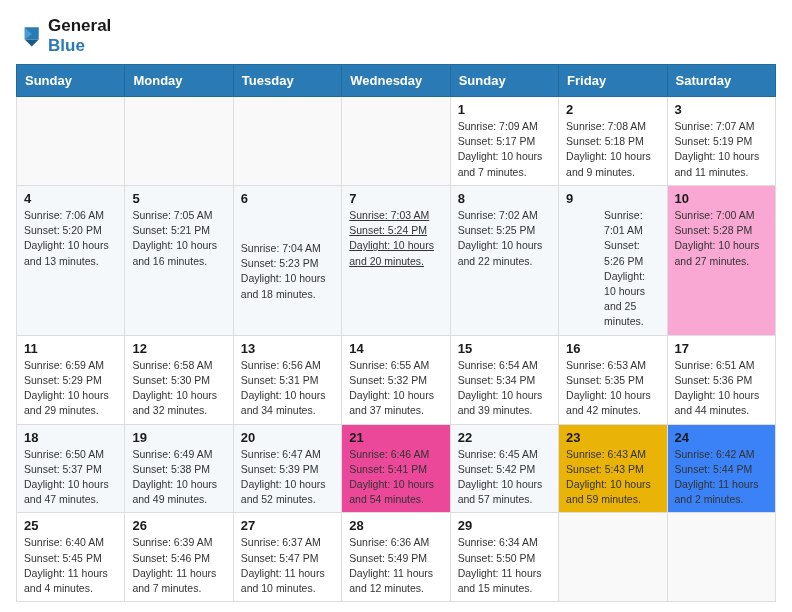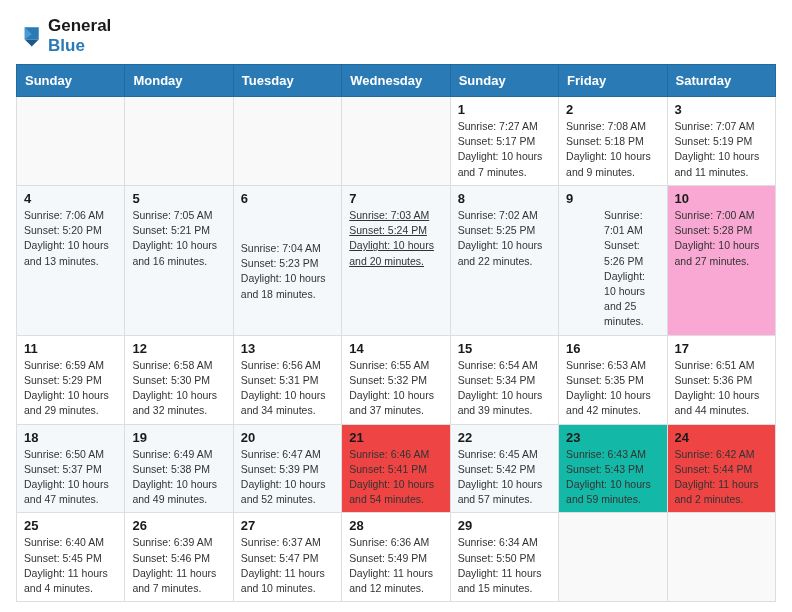--- a/index.html
+++ b/index.html
@@ -113,21 +113,21 @@
       </tr>
   </thead>
   <tbody id="calendar-body">
   <tr>
         <td class="empty-cell"></td>
         <td class="empty-cell"></td>
         <td class="empty-cell"></td>
         <td class="empty-cell"></td>
         <td>
           <div class="day-number">1</div>
-          <div class="day-info" style="white-space: pre-line;">Sunrise: 7:27 AM
+          <div class="day-info" style="white-space: pre-line;">Sunrise: 7:09 AM
 Sunset: 5:17 PM
 Daylight: 10 hours
 and 7 minutes.</div>
         </td>
         <td>
           <div class="day-number">2</div>
           <div class="day-info" style="white-space: pre-line;">Sunrise: 7:08 AM
 Sunset: 5:18 PM
 Daylight: 10 hours
 and 9 minutes.</div>
@@ -257,42 +257,42 @@
 Daylight: 10 hours
 and 49 minutes.</div>
         </td>
         <td style="background: rgb(245, 248, 251);">
           <div class="day-number">20</div>
           <div class="day-info" style="white-space: pre-line;">Sunrise: 6:47 AM
 Sunset: 5:39 PM
 Daylight: 10 hours
 and 52 minutes.</div>
         </td>
-        <td style="background: #ef4444;">
+        <td style="background: #ec4899;">
           <div class="day-number">21</div>
           <div class="day-info" style="white-space: pre-line;">Sunrise: 6:46 AM
 Sunset: 5:41 PM
 Daylight: 10 hours
 and 54 minutes.</div>
         </td>
         <td style="background: rgb(245, 248, 251);">
           <div class="day-number">22</div>
           <div class="day-info" style="white-space: pre-line;">Sunrise: 6:45 AM
 Sunset: 5:42 PM
 Daylight: 10 hours
 and 57 minutes.</div>
         </td>
-        <td style="background: #14b8a6;">
+        <td style="background: #eab308;">
           <div class="day-number">23</div>
           <div class="day-info" style="white-space: pre-line;">Sunrise: 6:43 AM
 Sunset: 5:43 PM
 Daylight: 10 hours
 and 59 minutes.</div>
         </td>
-        <td style="background: #ef4444;">
+        <td style="background: #3b82f6;">
           <div class="day-number">24</div>
           <div class="day-info" style="white-space: pre-line;">Sunrise: 6:42 AM
 Sunset: 5:44 PM
 Daylight: 11 hours
 and 2 minutes.</div>
         </td>
       </tr>
       <tr>
         <td>
           <div class="day-number">25</div>

